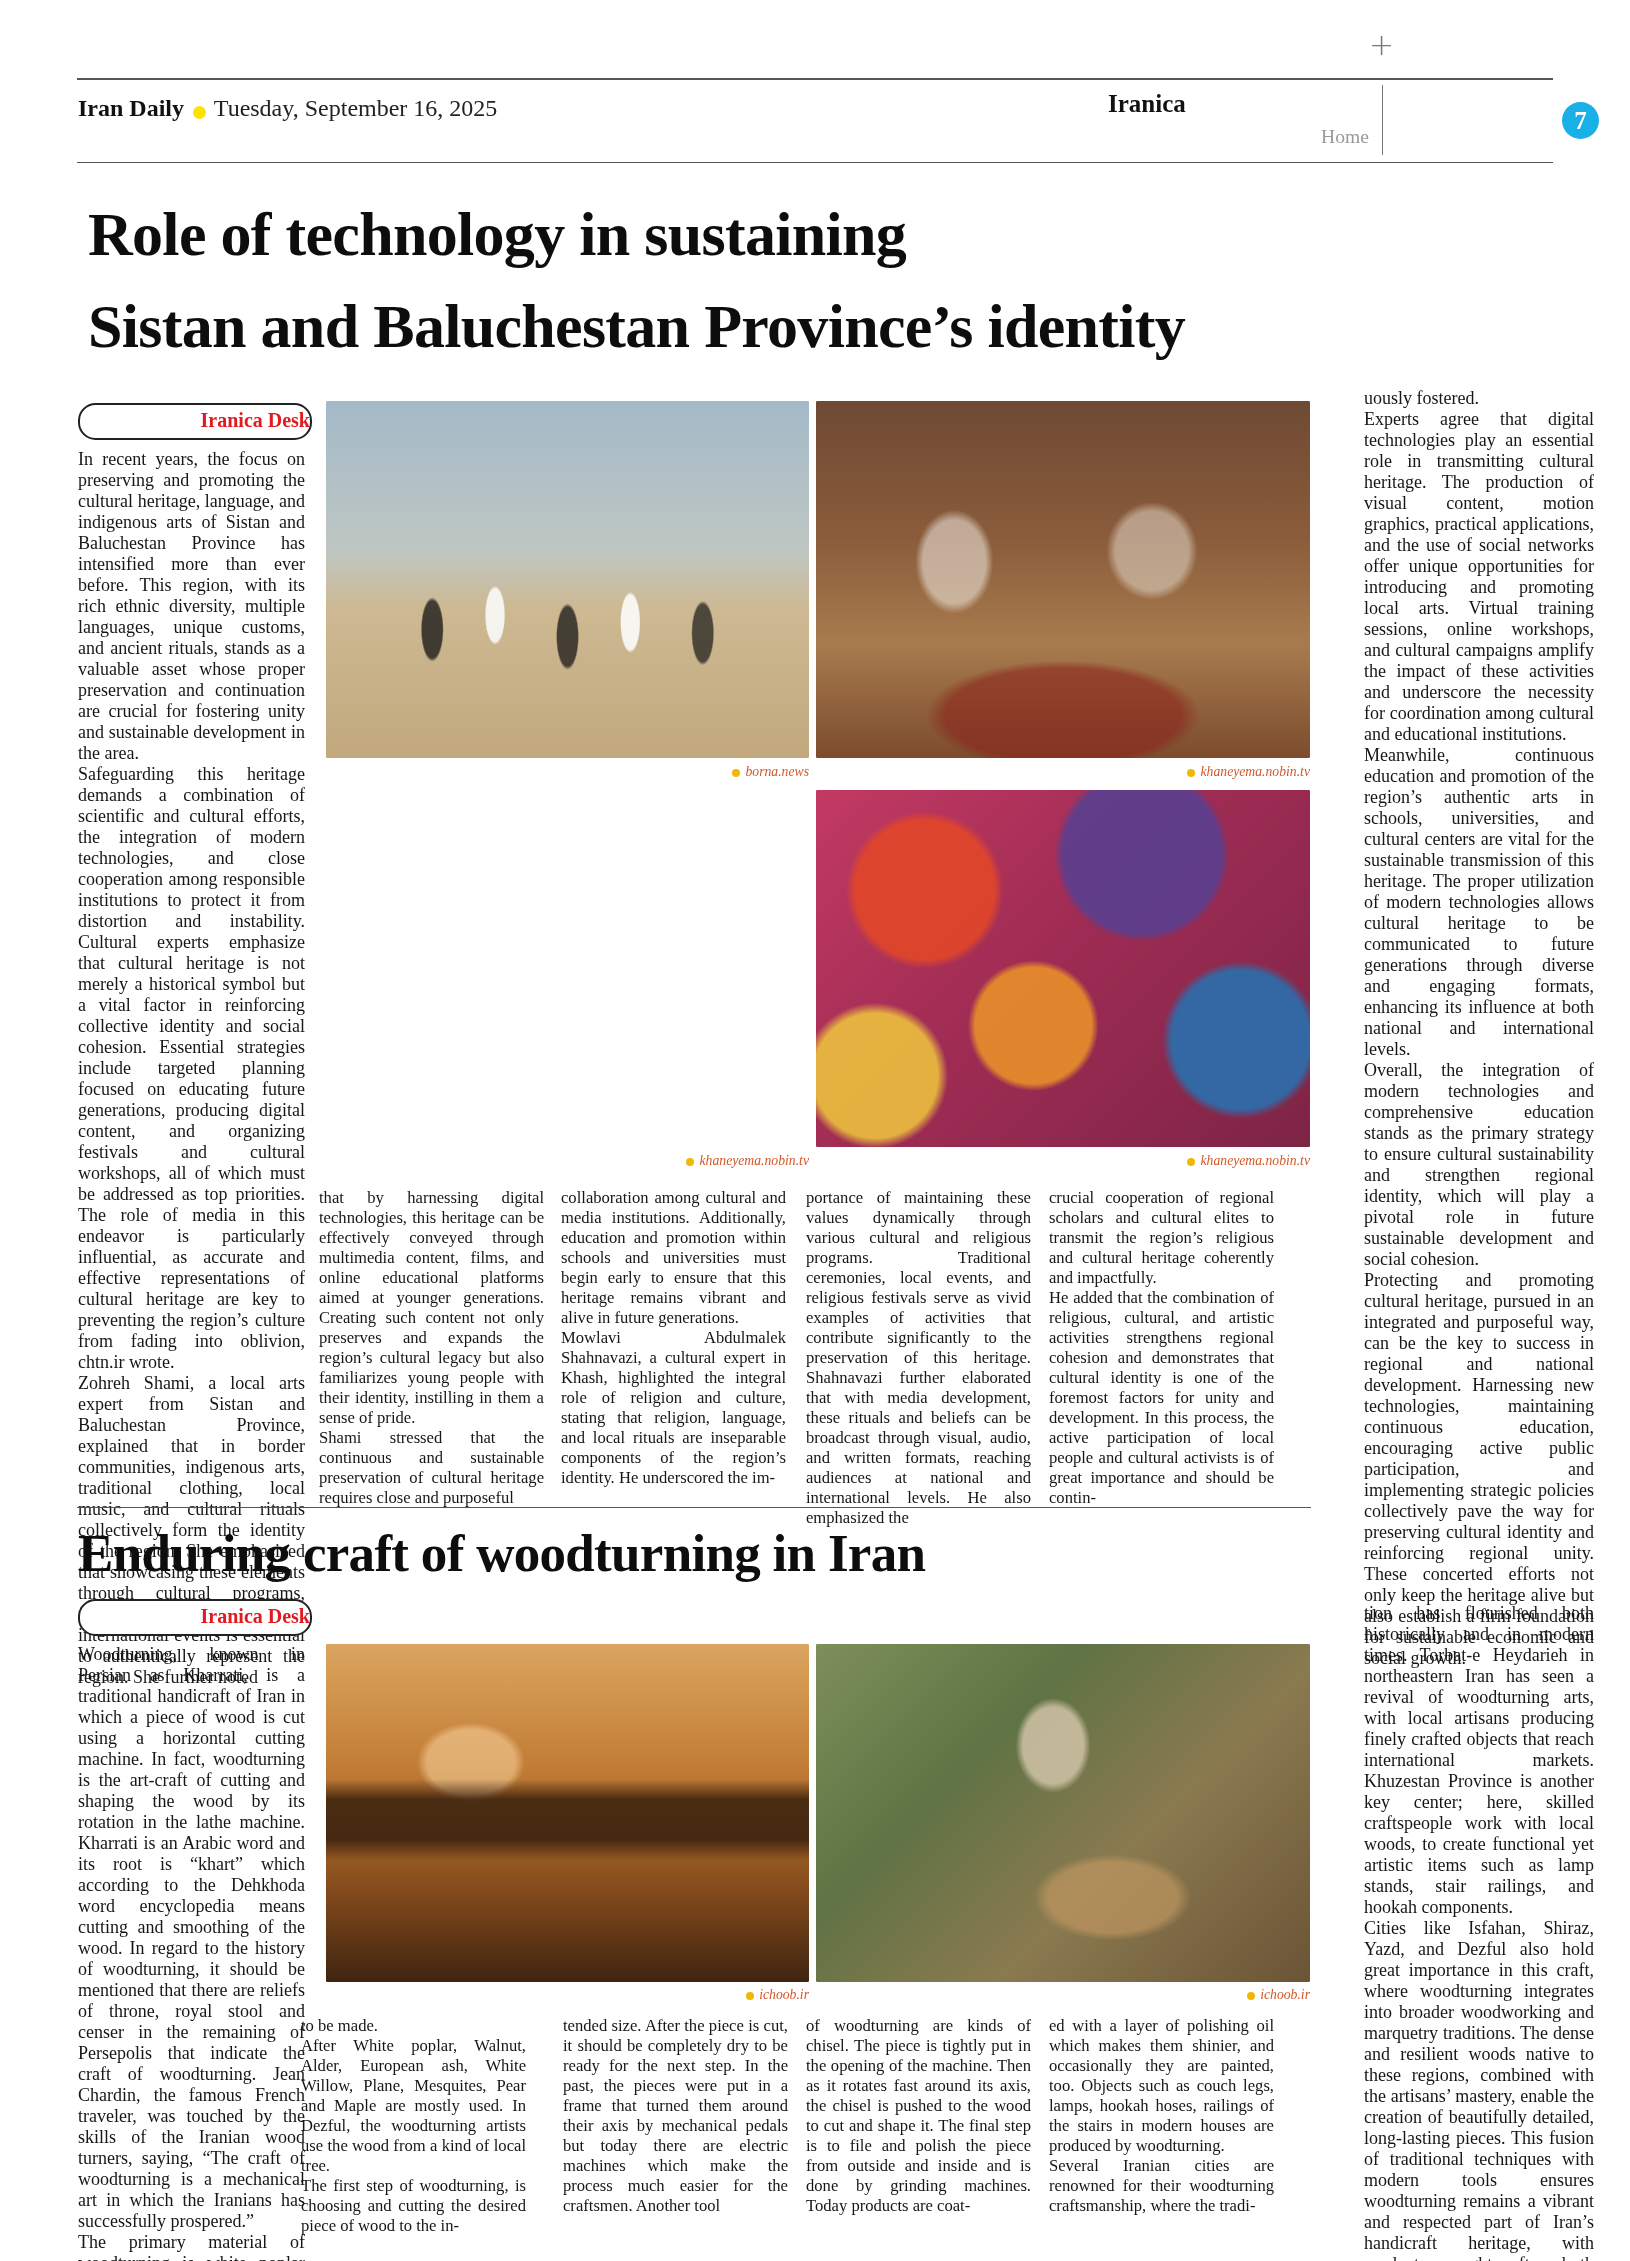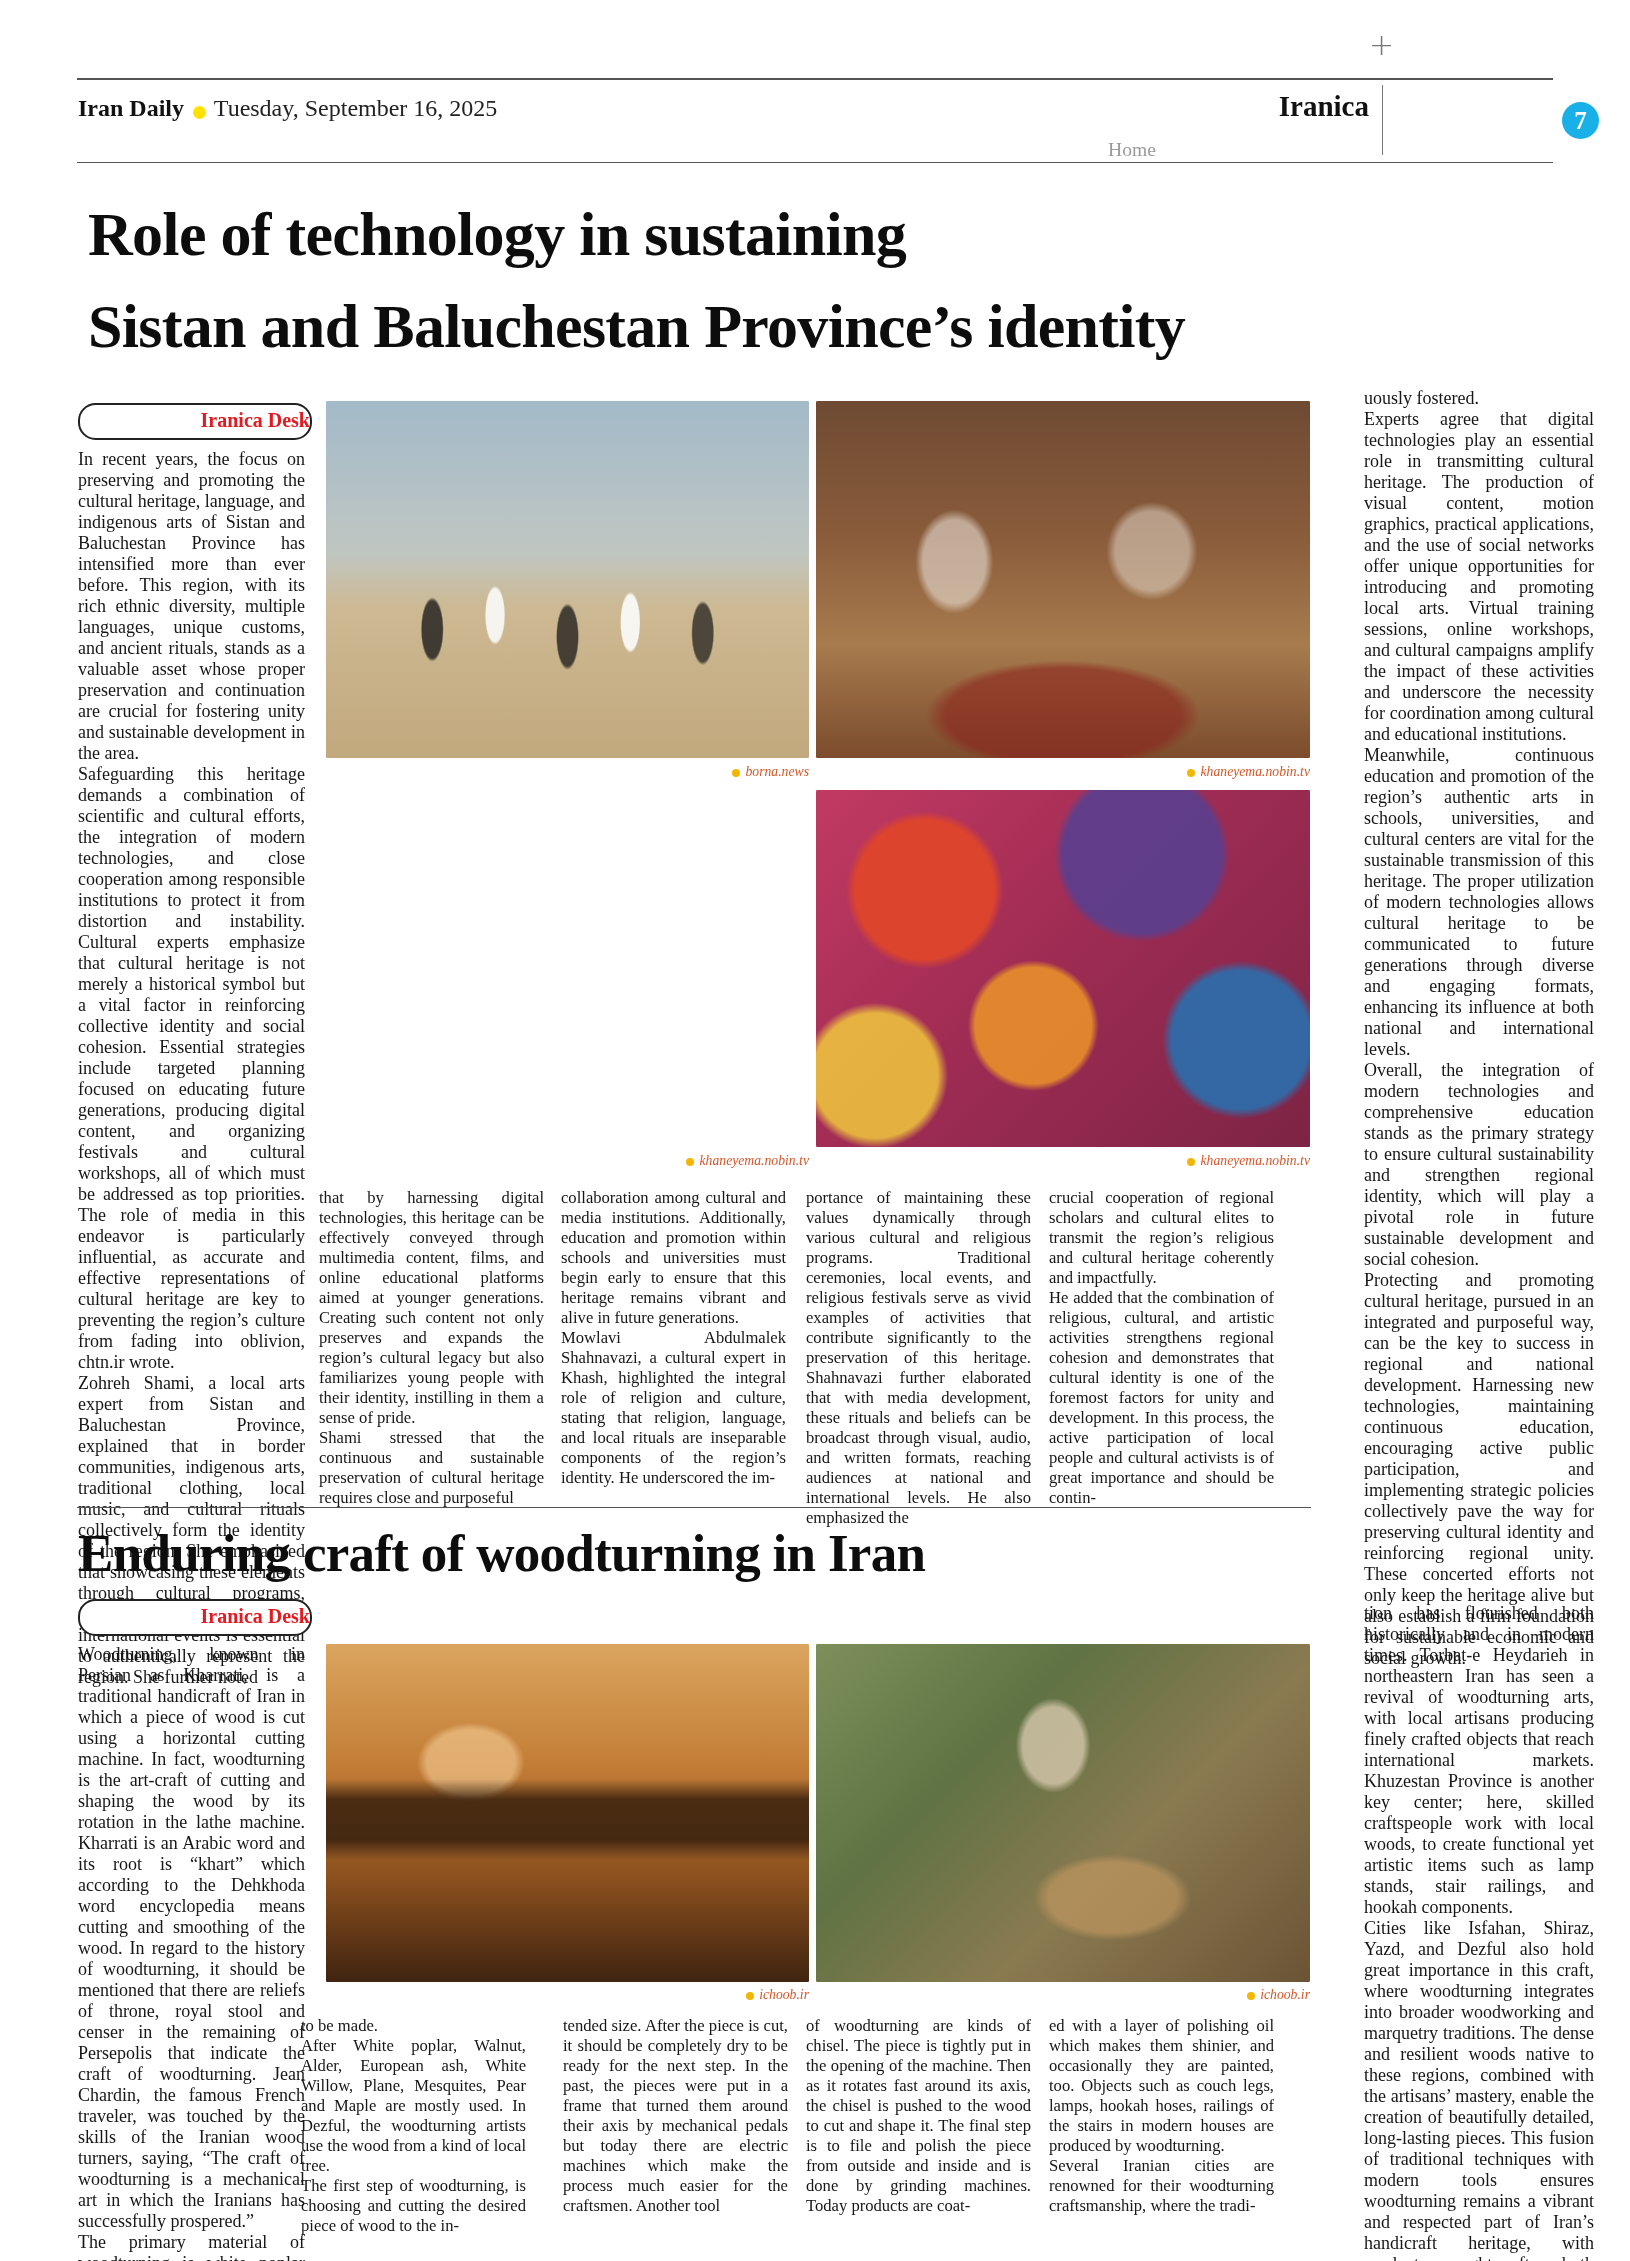--- a/index.html
+++ b/index.html
@@ -9,22 +9,22 @@
     overflow:hidden;
   }
   .abs{position:absolute;}
   .rule{position:absolute;background:#555;height:2px;}
   .vrule{position:absolute;background:#777;width:1.3px;}
 
   
   .masthead{font-size:24px;font-weight:bold;color:#111;}
   .dateline{font-size:24px;color:#222;}
   .dot{display:inline-block;width:13px;height:13px;border-radius:50%;background:#ffe200;margin:0 7.8px 1.3px 9px;vertical-align:middle;}
-  .section-name{font-size:29px;font-weight:bold;color:#111;text-align:right;}
-  .section-sub{font-size:19.6px;color:#9a9a9a;margin-top:16px;}
+  .section-name{font-size:25px;font-weight:bold;color:#111;}
+  .section-sub{font-size:19.6px;color:#9a9a9a;text-align:right;margin-top:8px;}
   .page-circle{
     position:absolute;width:37px;height:37px;border-radius:50%;background:#19b0e7;
     color:#fff;font-size:25px;font-weight:bold;text-align:center;line-height:37px;
     font-family:"Liberation Serif",serif;
   }
   .cropmark{position:absolute;color:#777;font-size:30px;font-weight:200;font-family:"DejaVu Sans",sans-serif;}
 
   
   .headline{
     position:absolute;font-weight:bold;color:#0d0d0d;letter-spacing:-0.7px;

